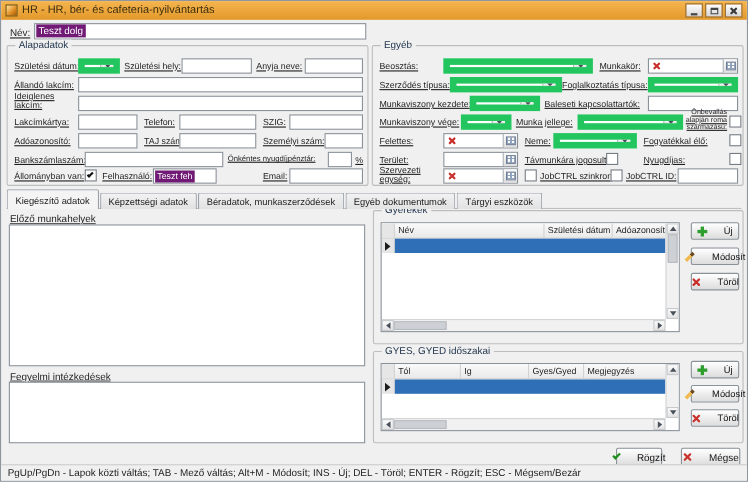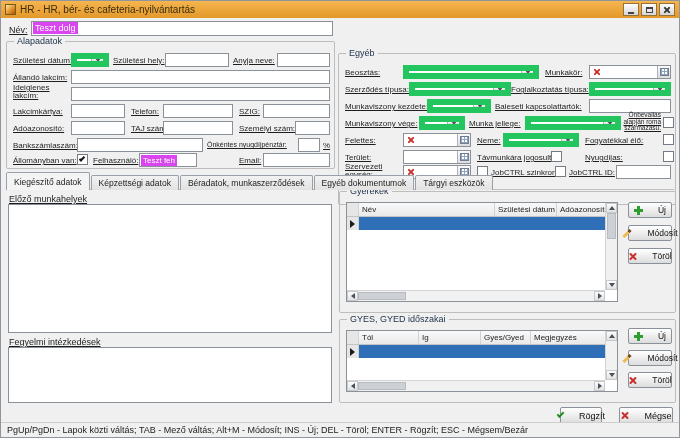--- a/index.html
+++ b/index.html
@@ -20,21 +20,21 @@
   .xmark::after{transform:rotate(-45deg);}
   .xmark.dark{width:8px;height:8px;}
   .xmark.dark::before,.xmark.dark::after{background:#3a3a3a;height:8px;left:3px;}
 
   .lbl{position:absolute;font-size:8px;color:#1e1e1e;white-space:nowrap;text-decoration:underline;}
   .lbl.wrap{white-space:normal;line-height:7.5px;}
   .lbl.xs{font-size:7px;}
   .lbl.xxs{font-size:6.5px;line-height:6.5px;white-space:normal;text-align:right;}
 
   .inp{position:absolute;height:14px;background:#fff;border:1px solid #8a9199;font-size:9px;line-height:12px;padding:0 1px;overflow:hidden;}
-  .selection{display:inline-block;background:#d946ef;color:#fff;padding:0 2px;font-size:9px;line-height:12px;}
+  .selection{display:inline-block;background:#701a75;color:#fff;padding:0 2px;font-size:9px;line-height:12px;}
 
   .combo{position:absolute;height:14px;background:#fff;border:6px solid #22c55e;overflow:hidden;}
   .cval{display:block;font-size:8px;color:#111;padding:2px 14px 0 2px;white-space:nowrap;overflow:hidden;}
   .dd{position:absolute;right:0;top:0;bottom:0;width:12px;background:linear-gradient(#fcfcfc,#dadada);border-left:1px solid #abb1b7;display:flex;align-items:center;justify-content:center;}
   .tri{width:0;height:0;display:inline-block;}
   .tri.down{border-left:3px solid transparent;border-right:3px solid transparent;border-top:4px solid #49505a;}
   .tri.up{border-left:3px solid transparent;border-right:3px solid transparent;border-bottom:4px solid #49505a;}
   .tri.left{border-top:3px solid transparent;border-bottom:3px solid transparent;border-right:4px solid #49505a;}
   .tri.right{border-top:3px solid transparent;border-bottom:3px solid transparent;border-left:4px solid #49505a;}
   .tri.rowptr{border-top:4px solid transparent;border-bottom:4px solid transparent;border-left:5px solid #1c1c1c;}
@@ -158,21 +158,21 @@
         <span class="checkmark"></span>
       </span>
     <span class="lbl" style="left:86px;top:114px">Felhasználó:</span>
     <div class="inp" style="left:132px;top:111px;width:58px">
       <span class="selection" style="font-size:8px">Teszt feh</span>
     </div>
     <span class="lbl" style="left:232px;top:114px">Email:</span>
     <div class="inp" style="left:256px;top:111px;width:67px"></div>
   </div>
 
-  <div class="group" style="left:337px;top:52px;width:338px;height:152px">
+  <div class="group" style="left:337px;top:40px;width:338px;height:128px">
     <span class="legend">Egyéb</span>
 
     <span class="lbl" style="left:6px;top:14px">Beosztás:</span>
     <div class="combo" style="left:64px;top:11px;width:136px">
         <span class="dd">
           <span class="tri down"></span>
         </span>
       </div>
     <span class="lbl" style="left:206px;top:14px">Munkakör:</span>
     <div class="lookup" style="left:250px;top:11px;width:82px">

